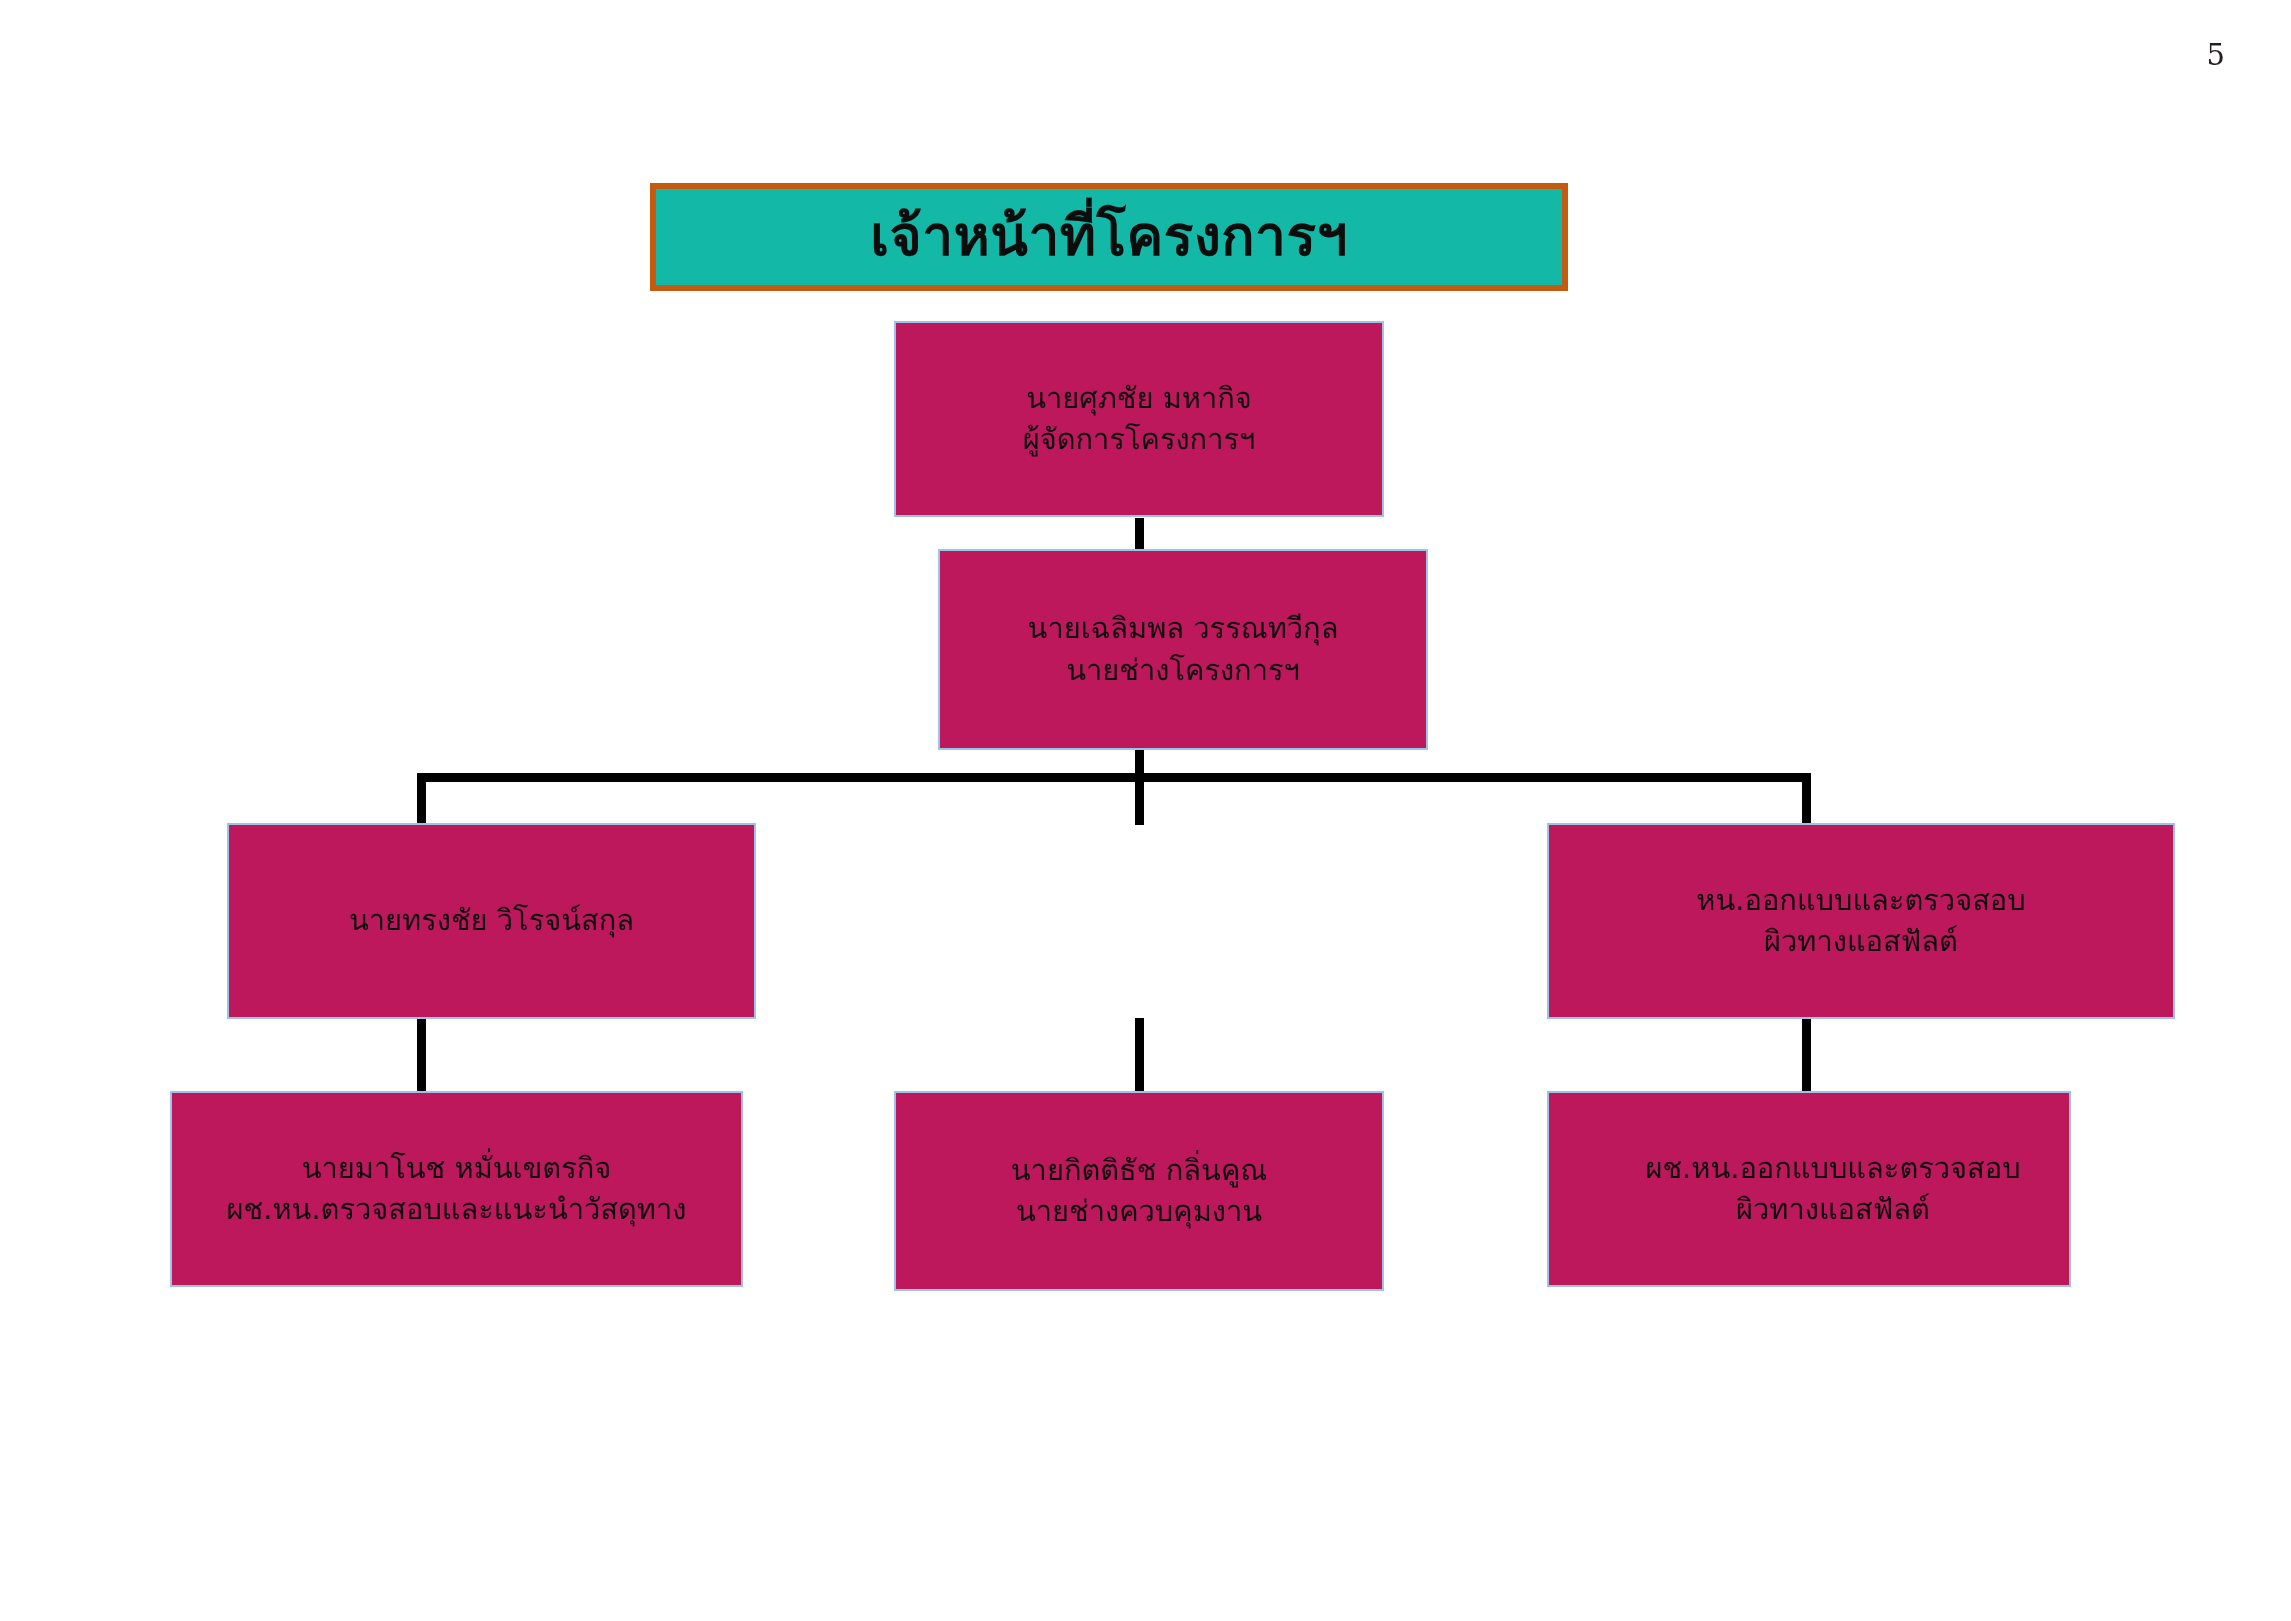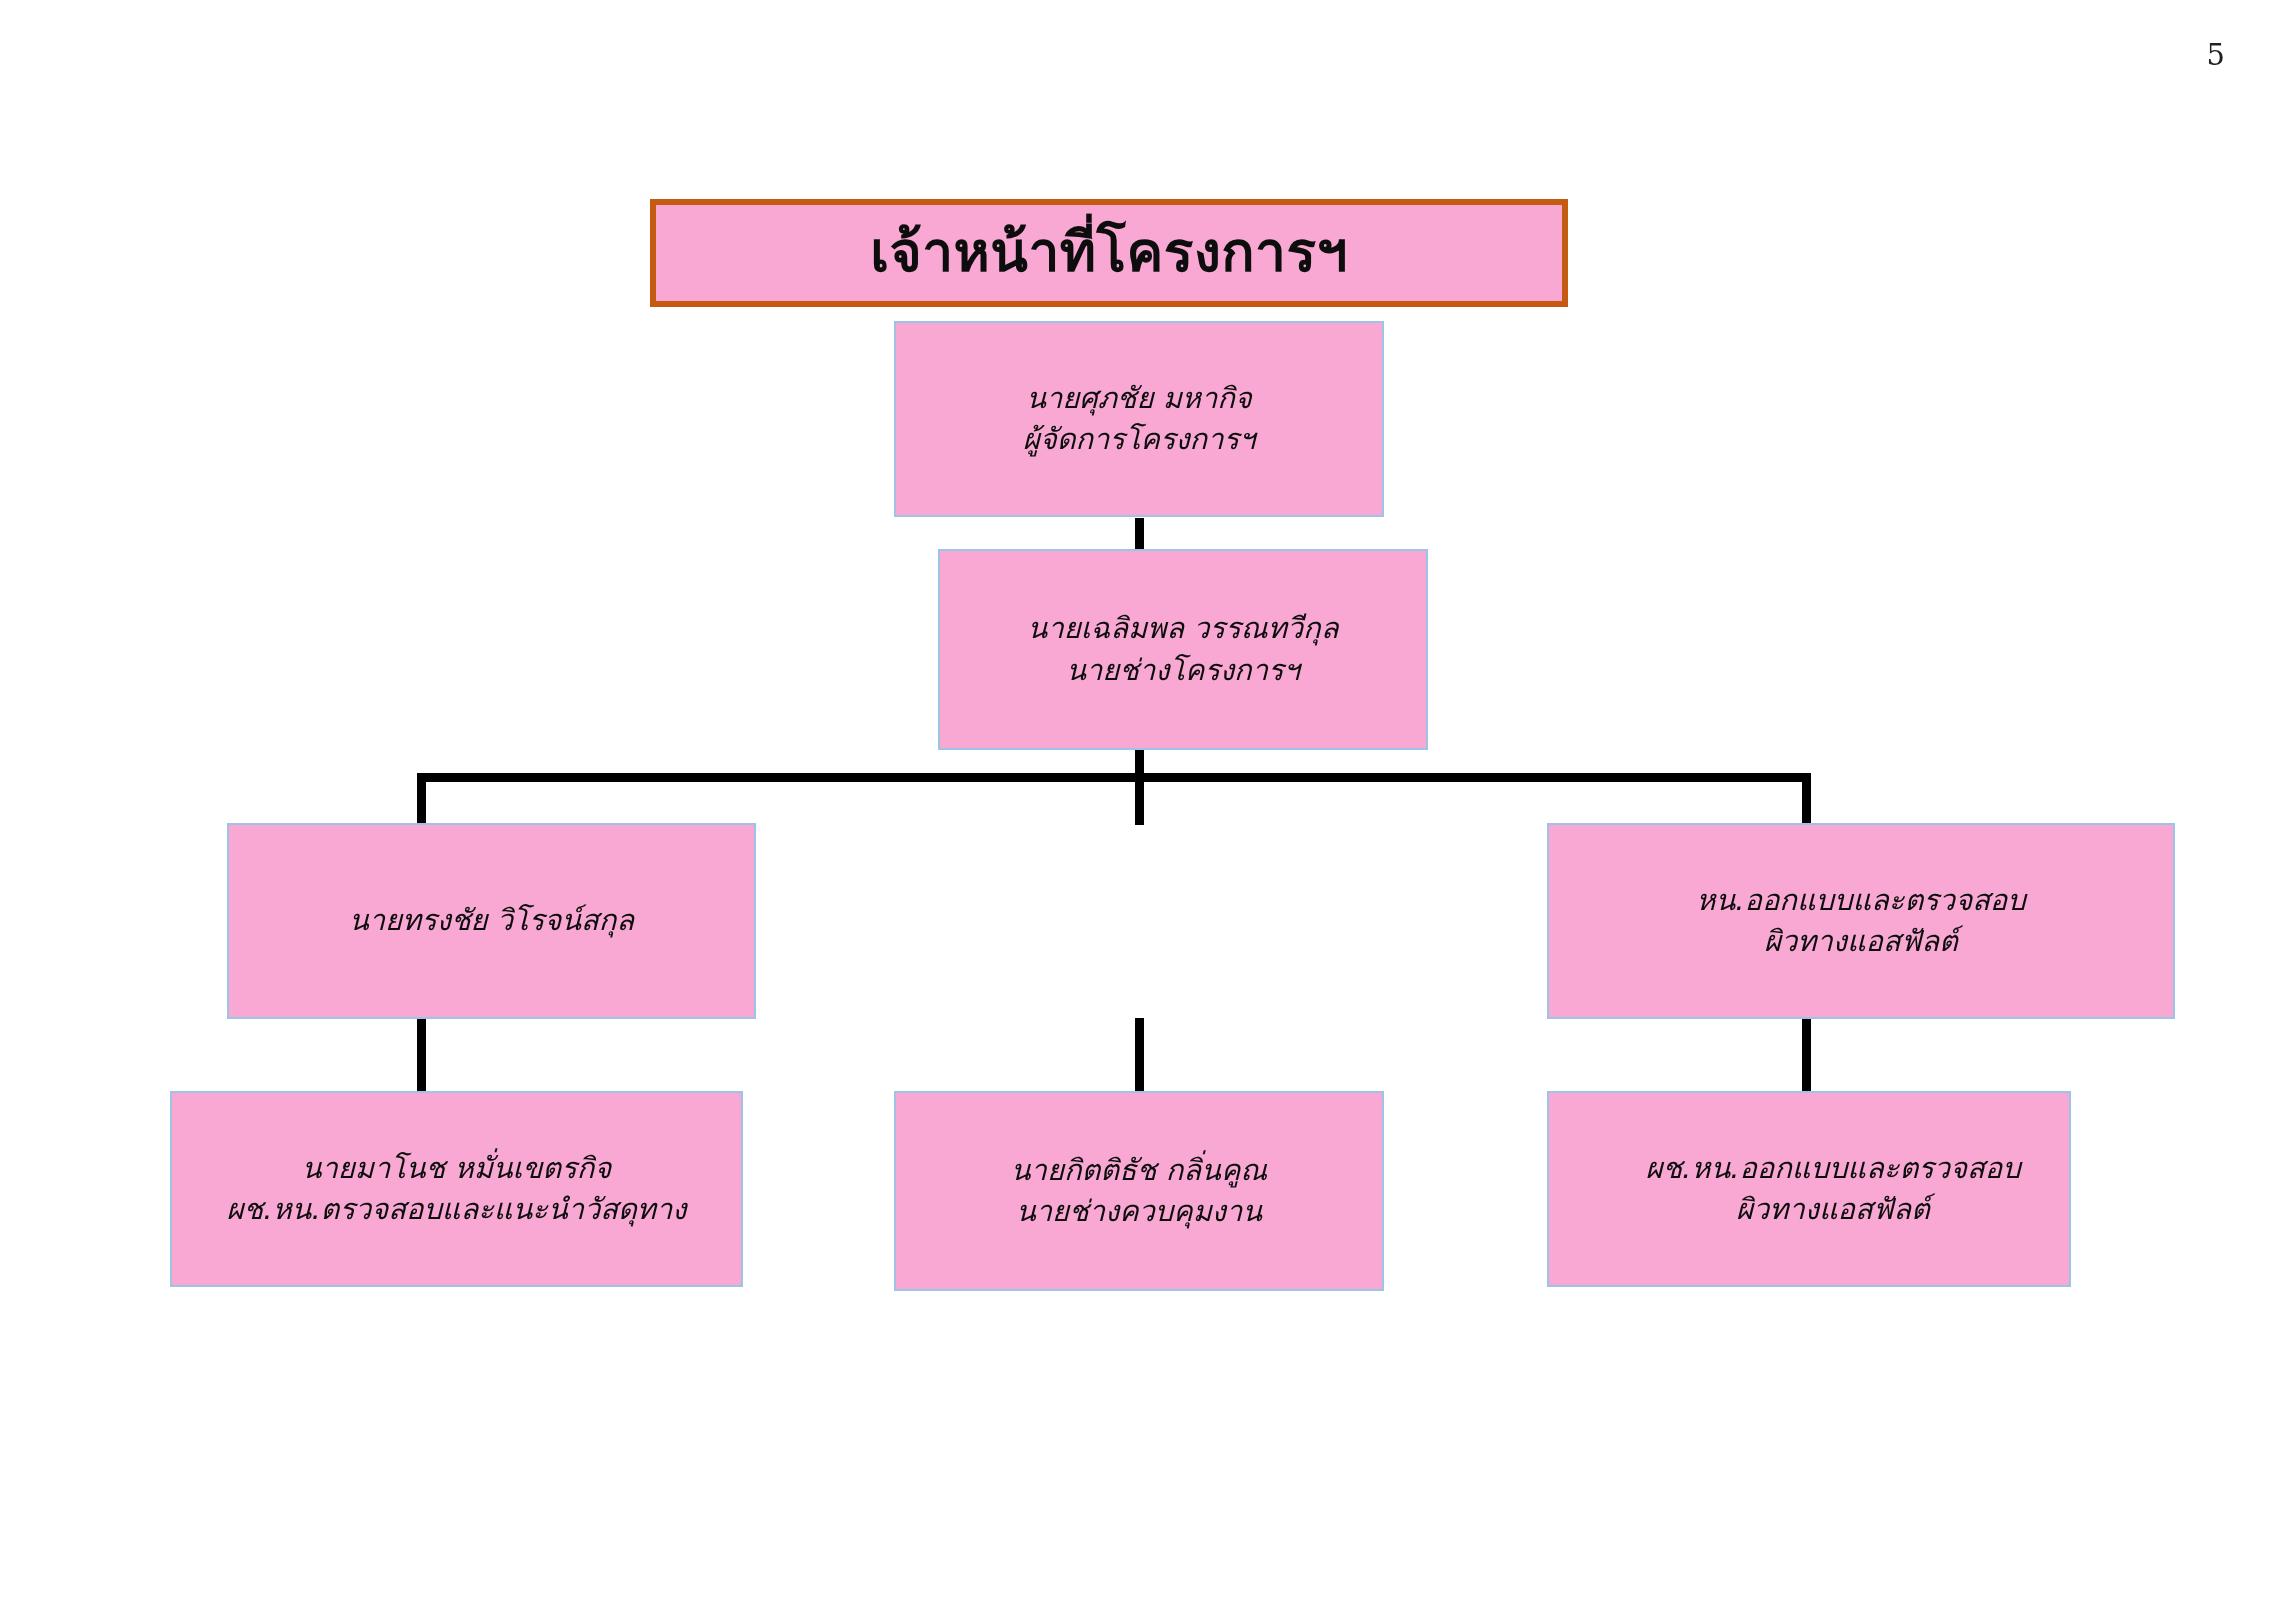--- a/index.html
+++ b/index.html
@@ -31,48 +31,46 @@
   }
 
   
   .title-banner {
     position: absolute;
     left: 650px;
     top: 183px;
     width: 918px;
     height: 108px;
     box-sizing: border-box;
-    background: #f9a8d4;
+    background: #14b8a6;
     border: 6.9px solid #C55A11;
     display: flex;
     align-items: center;
     justify-content: center;
-    margin-top: 16px;
   }
   .title-banner .title-text {
     font-size: 55px;
     font-weight: 700;
     color: #0d0d0d;
     line-height: 1.05;
     letter-spacing: 0.5px;
     white-space: nowrap;
   }
 
   
   .node {
     position: absolute;
     box-sizing: border-box;
-    background: #f9a8d4;
+    background: #be185d;
     border: 2px solid #9DC3E6;
     display: flex;
     flex-direction: column;
     align-items: center;
     justify-content: center;
     text-align: center;
-    font-style: italic;
   }
   .node .line {
     font-size: 29px;
     color: #0d0d0d;
     line-height: 1.42;
     white-space: nowrap;
   }
 
   
   #node-l1 { left: 894px; top: 321px;  width: 490px; height: 196px; }

